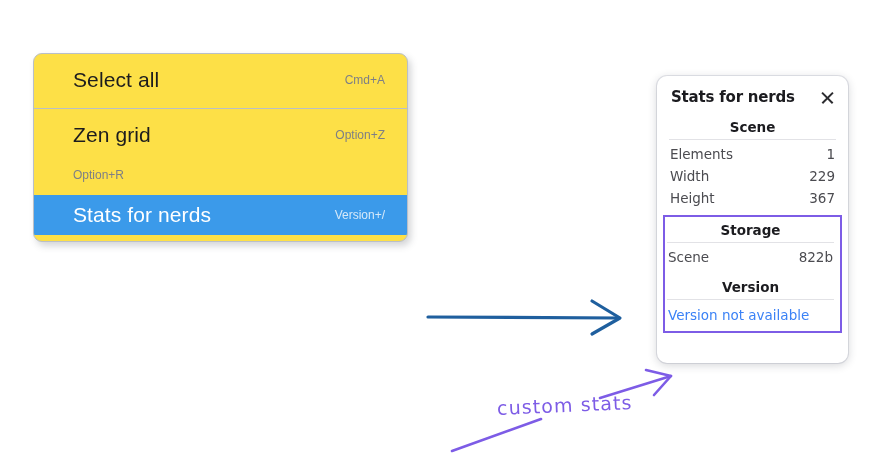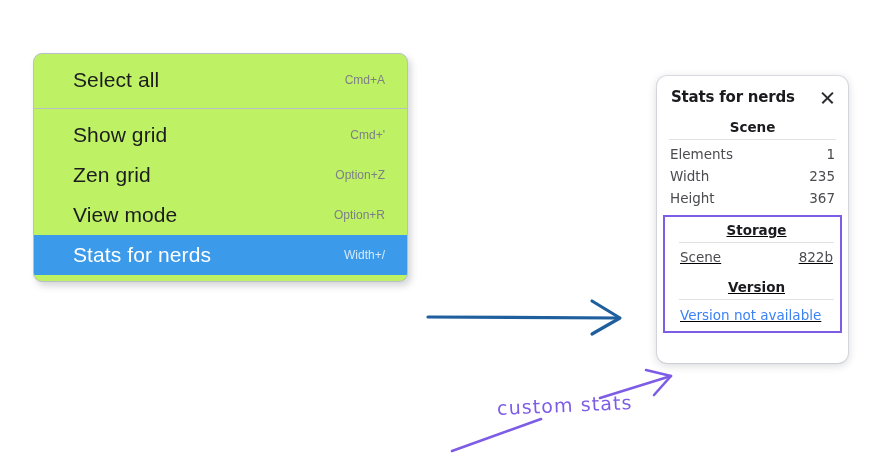--- a/index.html
+++ b/index.html
@@ -14,21 +14,21 @@
     overflow: hidden;
     position: relative;
   }
 
   
   #context-menu {
     position: absolute;
     left: 33px;
     top: 53px;
     width: 375px;
-    background: #bef264;
+    background: #fde047;
     border: 1px solid #b9bfc8;
     border-radius: 9px;
     box-shadow: 3px 4px 7px rgba(60,64,72,0.22);
     overflow: hidden;
     box-sizing: border-box;
   }
   .menu-section { padding: 6px 0; }
   .menu-section.first { padding-bottom: 8px; }
   .menu-divider {
     height: 1px;
@@ -128,23 +128,22 @@
   }
   .stat-row .sv { color: #4b4b50; }
   .single-line {
     font-size: 13.5px;
     color: #3b82f6;
     padding: 4px 3px 2px 3px;
   }
   #highlight-box {
     border: 2px solid #7d5ce6;
     margin: 6px -4px 16px -4px;
-    padding: 2px 4px 6px 12px;
-    box-sizing: border-box;
-    text-decoration: underline;
+    padding: 2px 4px 6px 0;
+    box-sizing: border-box;
   }
   .spacer-8 { height: 8px; }
 
   
   .annot-svg {
     position: absolute;
     left: 0; top: 0;
     width: 873px; height: 461px;
     pointer-events: none;
   }
@@ -169,55 +168,50 @@
     <div class="menu-item">
       <span class="mi-label">Select all</span>
       <span class="mi-shortcut">Cmd+A</span>
     </div>
   </div>
 
   <div class="menu-divider"></div>
 
   <div class="menu-section">
     <div class="menu-item">
-      <span class="mi-label">Show grid</span>
-      <span class="mi-shortcut">Cmd+'</span>
-    </div>
-    <div class="menu-item">
       <span class="mi-label">Zen grid</span>
       <span class="mi-shortcut">Option+Z</span>
     </div>
     <div class="menu-item">
-      <span class="mi-label">View mode</span>
       <span class="mi-shortcut">Option+R</span>
     </div>
     <div class="menu-item selected">
       <span class="mi-label">Stats for nerds</span>
-      <span class="mi-shortcut">Width+/</span>
+      <span class="mi-shortcut">Version+/</span>
     </div>
   </div>
 </div>
 
 <div id="stats-panel">
 
   <div class="panel-header">
     <span class="panel-title">Stats for nerds</span>
     <span class="close-icon"></span>
   </div>
 
   <div class="sect-title">Scene</div>
   <div class="hr"></div>
 
   <div class="stat-row">
     <span class="sl">Elements</span>
     <span class="sv">1</span>
   </div>
   <div class="stat-row">
     <span class="sl">Width</span>
-    <span class="sv">235</span>
+    <span class="sv">229</span>
   </div>
   <div class="stat-row">
     <span class="sl">Height</span>
     <span class="sv">367</span>
   </div>
 
   <div id="highlight-box">
     <div class="sect-title">Storage</div>
     <div class="hr"></div>
 

